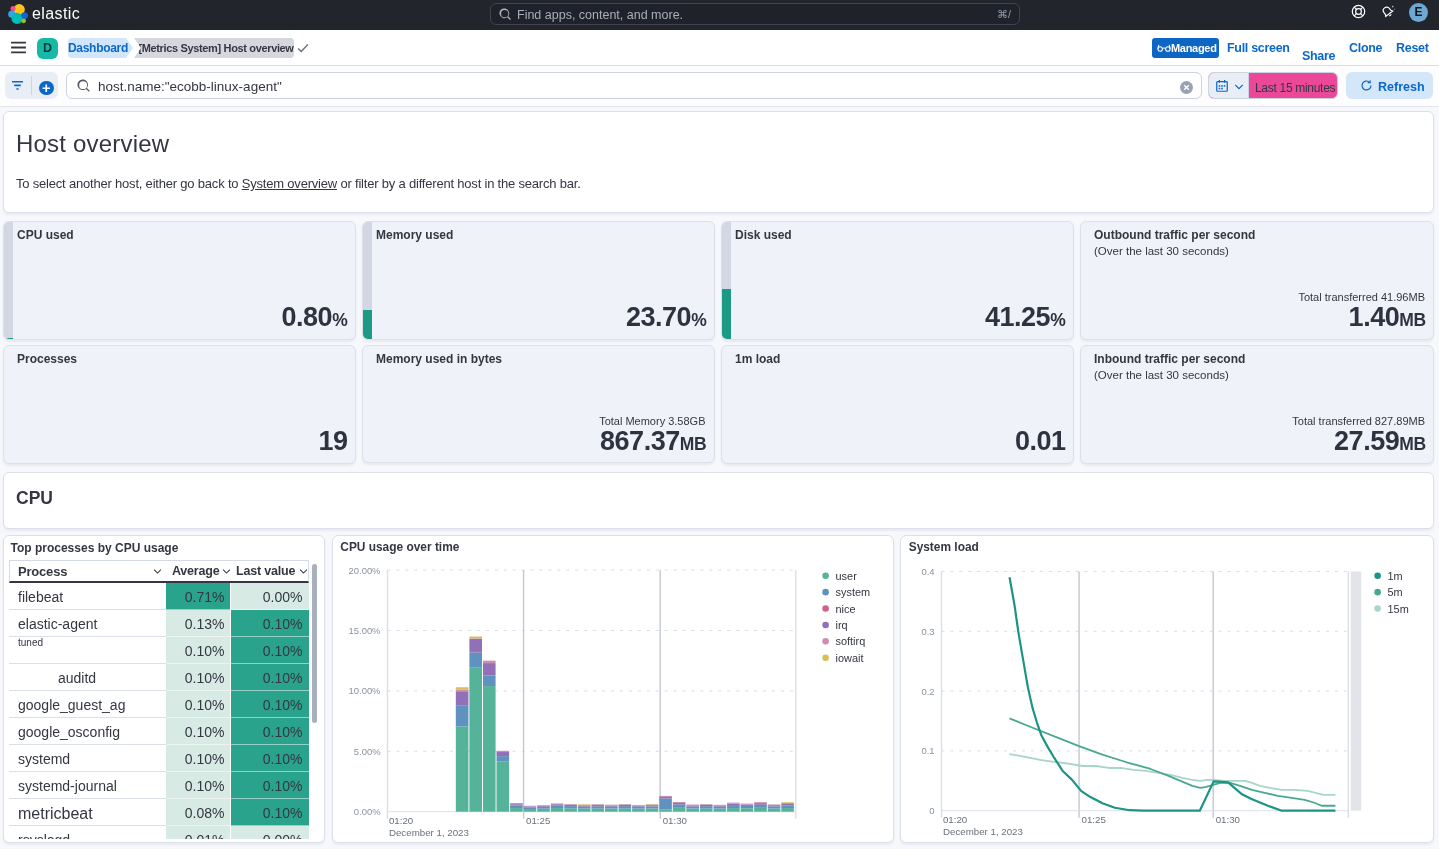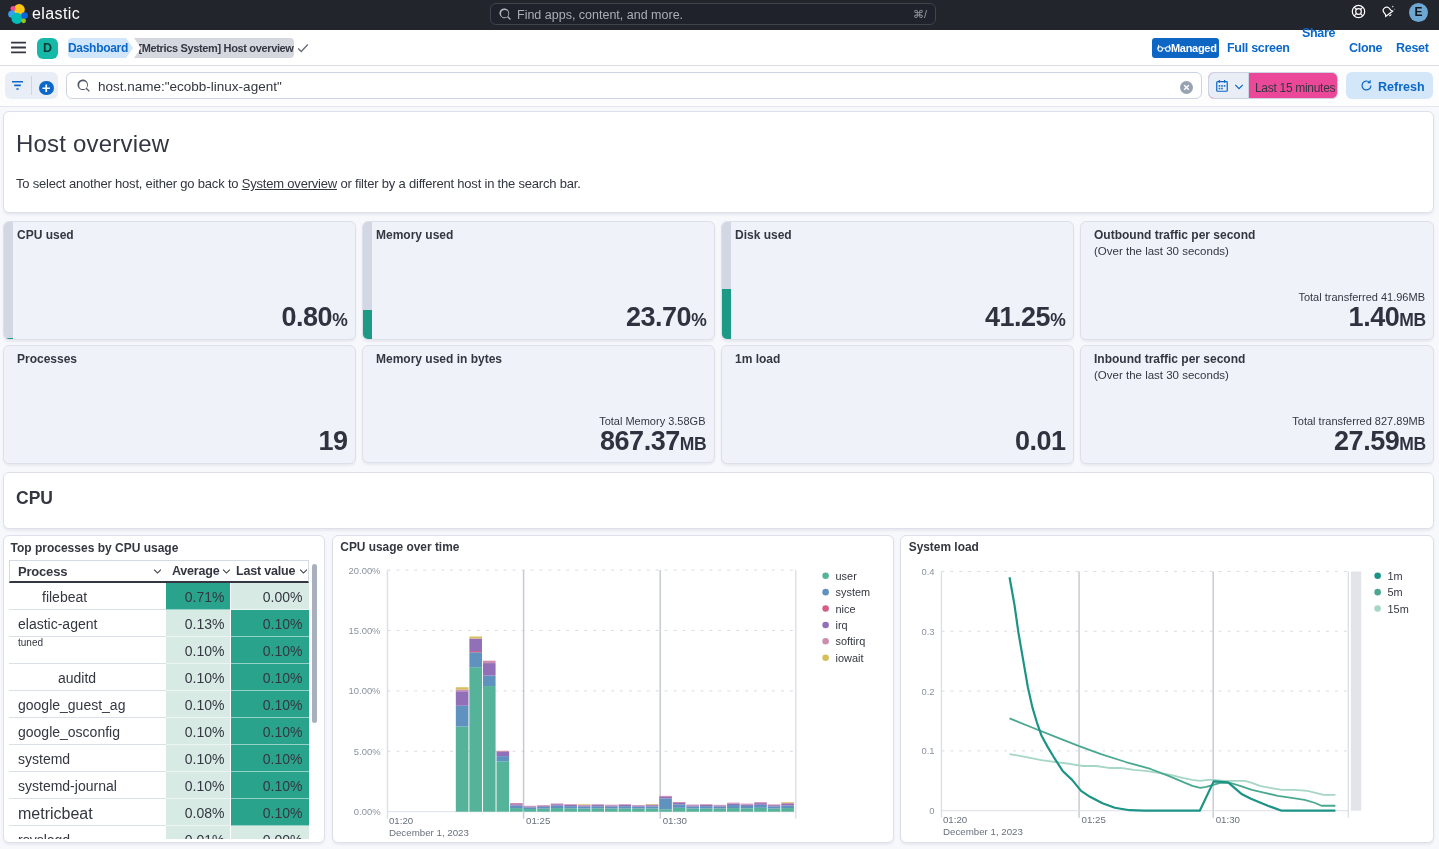--- a/index.html
+++ b/index.html
@@ -25,21 +25,21 @@
 <div class="abs hdr1"></div>
 <svg class="abs" style="left:6px;top:2px" width="26" height="26" viewBox="0 0 26 26">
  <circle cx="13.2" cy="7.6" r="5.6" fill="#fec514"></circle>
  <circle cx="7.0" cy="6.6" r="2.5" fill="#f04e98"></circle>
  <circle cx="5.8" cy="12.2" r="3.6" fill="#36a2ef"></circle>
  <circle cx="11.0" cy="16.4" r="5.6" fill="#02bcb7"></circle>
  <circle cx="18.6" cy="13.6" r="3.4" fill="#0b64dd"></circle>
  <circle cx="17.6" cy="18.8" r="2.4" fill="#8ec716"></circle>
 </svg>
 <div class="abs" style="left:32px;top:4.5px;font-size:16px;color:#fff;letter-spacing:.4px;">elastic</div>
-<div class="abs" style="left:490px;top:3px;width:446px;height:22px;background:#1f222a;border:1px solid #40444f;border-radius:6px;">
+<div class="abs" style="left:490px;top:3px;width:530px;height:22px;background:#1f222a;border:1px solid #40444f;border-radius:6px;">
   <svg class="abs" style="left:8px;top:4px" width="13" height="13" viewBox="0 0 16 16">
       <path d="M11.3 10.2a6 6 0 1 0-1.1 1.1l3.4 3.4 1.1-1.1zM7 11.5a4.5 4.5 0 1 1 0-9 4.5 4.5 0 0 1 0 9z" fill="#aeb4c0"></path>
     </svg>
   <span class="abs" style="left:26px;top:4px;font-size:12.5px;color:#a8aeba;">Find apps, content, and more.</span>
   <span class="abs" style="right:8px;top:4px;font-size:11px;color:#9298a5;">⌘/</span>
 </div>
 <svg class="abs" style="left:1351px;top:4px" width="15" height="15" viewBox="0 0 16 16" fill="none" stroke="#fff" stroke-width="1.3">
  <circle cx="8" cy="8" r="6.6"></circle>
     <circle cx="8" cy="8" r="3"></circle>
  <path d="M5.8 5.8 3.4 3.4M10.2 5.8l2.4-2.4M10.2 10.2l2.4 2.4M5.8 10.2l-2.4 2.4"></path>
@@ -65,21 +65,21 @@
     <path d="M2.5 8.5 6 12l7.5-8"></path>
   </svg>
 <div class="abs" style="left:1152px;top:38px;width:67px;height:20px;background:#0d65c4;border-radius:3px;color:#fff;font-size:11px;font-weight:bold;letter-spacing:-0.3px;line-height:20px;padding:0 0 0 19px;">Managed
 <svg class="abs" style="left:4.5px;top:4px" width="14" height="12" viewBox="0 0 16 12" fill="none" stroke="#fff" stroke-width="1.2">
       <circle cx="3.6" cy="7.2" r="2.6"></circle>
       <circle cx="12.4" cy="7.2" r="2.6"></circle>
       <path d="M6.2 6.6c.6-.9 3-.9 3.6 0M1 7 2 2.4M15 7 14 2.4"></path>
     </svg>
 </div>
 <div class="abs blue" style="left:1227px;top:41px;font-size:12.5px;font-weight:600;letter-spacing:-0.3px;">Full screen</div>
-<div class="abs blue" style="left:1302px;top:26px;font-size:12.5px;font-weight:600;letter-spacing:-0.3px;">Share</div>
+<div class="abs blue" style="left:1302px;top:49px;font-size:12.5px;font-weight:600;letter-spacing:-0.3px;">Share</div>
 <div class="abs blue" style="left:1349px;top:41px;font-size:12.5px;font-weight:600;letter-spacing:-0.3px;">Clone</div>
 <div class="abs blue" style="left:1396px;top:41px;font-size:12.5px;font-weight:600;letter-spacing:-0.3px;">Reset</div>
 
 <div class="abs fbar"></div>
 <div class="abs" style="left:5px;top:72px;width:53px;height:27px;background:#e9edf6;border-radius:6px;"></div>
 <div class="abs" style="left:31px;top:76px;width:1px;height:19px;background:#cfd5e2;"></div>
 <svg class="abs" style="left:11px;top:80px" width="13" height="11" viewBox="0 0 14 12" fill="#0b68c8">
     <path d="M1 1h12v1.7H1zM3.4 5h7.2v1.7H3.4zM5.8 9h2.4v1.7H5.8z"></path>
   </svg>
 <div class="abs" style="left:39px;top:80.5px;width:14.5px;height:14.5px;border-radius:50%;background:#0b68c8;"></div>
@@ -182,21 +182,21 @@
     <svg class="abs" style="left:217.5px;top:32px" width="9" height="7" viewBox="0 0 12 8" fill="none" stroke="#343741" stroke-width="1.4">
       <path d="M1.5 1.5 6 6l4.5-4.5"></path>
     </svg>
     <svg class="abs" style="left:294.5px;top:32px" width="9" height="7" viewBox="0 0 12 8" fill="none" stroke="#343741" stroke-width="1.4">
       <path d="M1.5 1.5 6 6l4.5-4.5"></path>
     </svg>
     <div class="abs" style="left:0;top:0;width:322px;height:303.5px;overflow:hidden;">
       <div class="abs" style="left:5px;top:47px;width:156.5px;height:27px;border-bottom:1px solid #dadfe8;"></div>
       <div class="abs" style="left:161.5px;top:47px;width:64.5px;height:27px;background:#2aa38c;border-bottom:1px solid rgba(255,255,255,.5);"></div>
       <div class="abs" style="left:227px;top:47px;width:77.5px;height:27px;background:#d8eae4;border-bottom:1px solid rgba(255,255,255,.5);"></div>
-      <div class="abs dark" style="left:14px;top:53px;font-size:14px;margin-left:24px;">filebeat</div>
+      <div class="abs dark" style="left:14px;top:53px;font-size:14px;">filebeat</div>
       <div class="abs dark" style="left:161.5px;top:53px;width:59.0px;text-align:right;font-size:14px;">0.71%</div>
       <div class="abs dark" style="left:226px;top:53px;width:72.5px;text-align:right;font-size:14px;">0.00%</div>
       <div class="abs" style="left:5px;top:74px;width:156.5px;height:27px;border-bottom:1px solid #dadfe8;"></div>
       <div class="abs" style="left:161.5px;top:74px;width:64.5px;height:27px;background:#d8eae4;border-bottom:1px solid rgba(255,255,255,.5);"></div>
       <div class="abs" style="left:227px;top:74px;width:77.5px;height:27px;background:#2aa38c;border-bottom:1px solid rgba(255,255,255,.5);"></div>
       <div class="abs dark" style="left:14px;top:80px;font-size:14px;">elastic-agent</div>
       <div class="abs dark" style="left:161.5px;top:80px;width:59.0px;text-align:right;font-size:14px;">0.13%</div>
       <div class="abs dark" style="left:226px;top:80px;width:72.5px;text-align:right;font-size:14px;">0.10%</div>
       <div class="abs" style="left:5px;top:101px;width:156.5px;height:27px;border-bottom:1px solid #dadfe8;"></div>
       <div class="abs" style="left:161.5px;top:101px;width:64.5px;height:27px;background:#d8eae4;border-bottom:1px solid rgba(255,255,255,.5);"></div>

